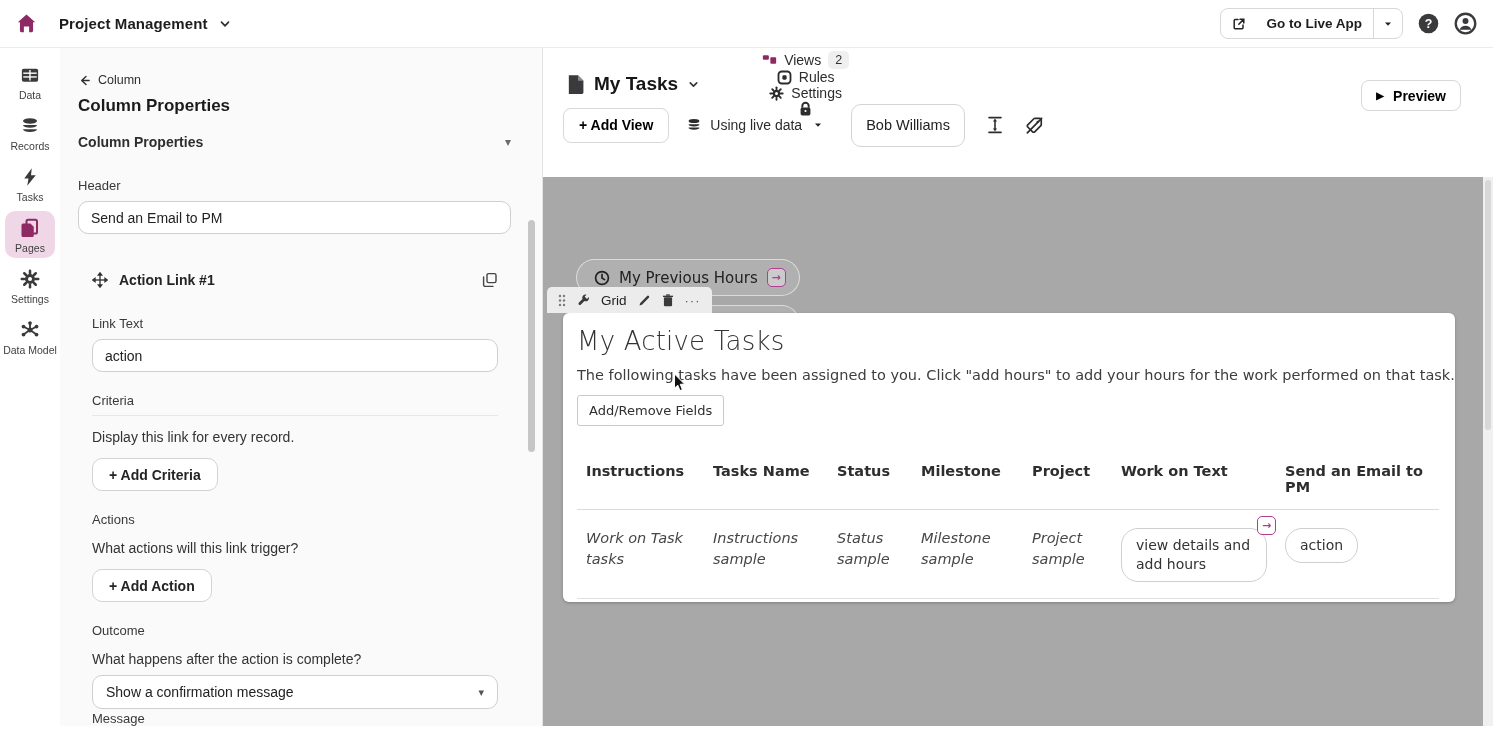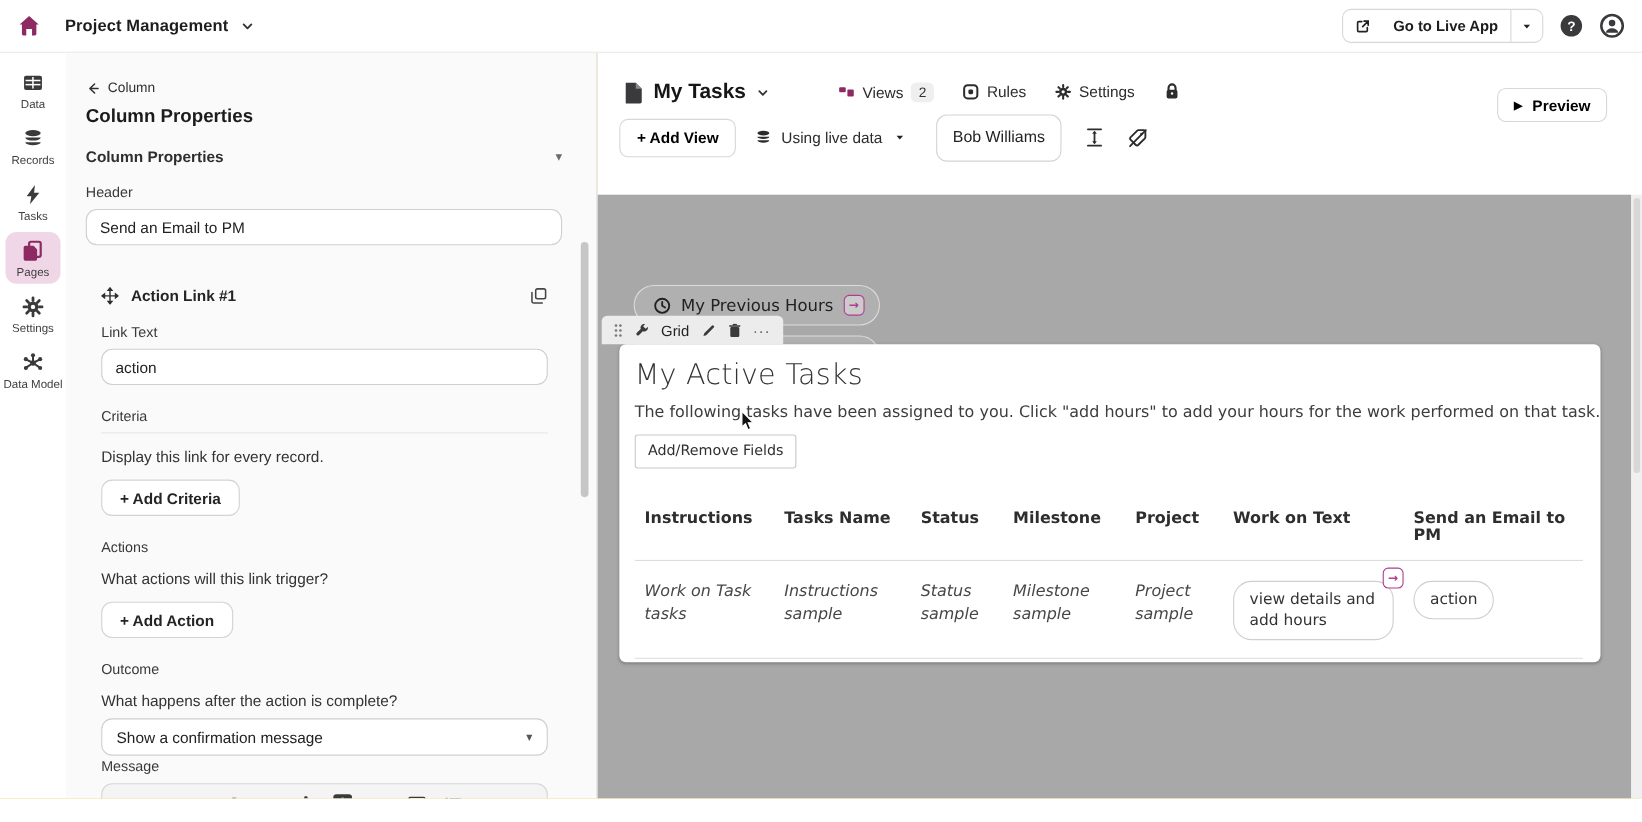--- a/index.html
+++ b/index.html
@@ -1,18 +1,18 @@
 <!DOCTYPE html>
 <html><head>
 <meta charset="utf-8">
 <style>
   * { margin:0; padding:0; box-sizing:border-box; }
   html,body { background:#ffffff; }
   body { font-family:"Liberation Sans", sans-serif; color:#1d1d1f; }
-  .app { position:relative; width:1493px; height:726px; overflow:hidden; background:#eab308; }
+  .app { position:relative; width:1493px; height:726px; overflow:hidden; background:#8b5cf6; }
 
   
   .topbar { position:absolute; left:0; top:0; width:1493px; height:48px; background:#fff;
     border-bottom:1px solid #ececec; display:flex; align-items:center; justify-content:space-between; padding:0 16px; z-index:30; }
   .tb-left { display:flex; align-items:center; gap:10px; }
   .tb-left .app-name { font-size:15px; font-weight:700; letter-spacing:.1px; margin-left:12px; }
   .tb-right { display:flex; align-items:center; gap:14px; }
   .split-btn { display:flex; align-items:stretch; border:1px solid #d7d7d7; border-radius:8px; height:31px; background:#fff; overflow:hidden; }
   .split-main { display:flex; align-items:center; gap:21px; padding:0 11px; font-size:13.5px; font-weight:700; }
   .split-caret { display:flex; align-items:center; padding:0 9px; border-left:1px solid #d7d7d7; font-size:10px; color:#333; }
@@ -30,21 +30,21 @@
 
   
   .panel { position:absolute; left:60px; top:48px; width:483px; height:699px; background:#fafafa;
     border-right:1px solid #e3e3e3; z-index:10; }
   .panel-inner { padding:25px 0 0 18px; }
   .back-row { display:flex; align-items:center; gap:7px; font-size:12.5px; color:#2f2f2f; cursor:pointer; }
   .panel-title { font-size:17px; font-weight:700; margin-top:9px; color:#1b1b1d; }
   .sec-head { width:433px; display:flex; align-items:center; justify-content:space-between; margin-top:18px; }
   .sec-head .sec-title { font-size:14px; font-weight:700; color:#2e2e30; }
   .sec-head .caret { color:#6b6b6b; font-size:12px; }
-  .f-label { font-size:13px; color:#39393b; margin-top:17px; }
+  .f-label { font-size:13px; color:#39393b; margin-top:28px; }
   .t-input { display:block; width:433px; height:33px; margin-top:8px; border:1px solid #cfcfcf; border-radius:10px;
     background:#fff; padding:0 12px; font-size:14px; font-family:"Liberation Sans",sans-serif; color:#222; }
   .sub { margin-left:14px; width:406px; }
   .al-head { display:flex; align-items:center; justify-content:space-between; margin-top:38px; }
   .al-left { display:flex; align-items:center; gap:11px; }
   .al-title { font-size:14px; font-weight:700; color:#242426; }
   .sub .t-input { width:406px; }
   .hair { width:406px; height:1px; background:#e7e7e7; margin-top:7px; }
   .p-text { font-size:14px; color:#333; margin-top:13px; }
   .p-btn { display:inline-flex; align-items:center; margin-top:13px; height:33px; padding:0 16px; background:#fff;
@@ -61,21 +61,21 @@
   .ed-strike { text-decoration:line-through; font-weight:700; }
   .ed-und { border-bottom:2px solid #3a3a3c; line-height:12px; font-weight:700; }
   .ed-hl { background:#3a3a3c; color:#fff; border-radius:3px; width:17px; height:16px; font-size:11px; font-weight:700; }
   .panel-scrollthumb { position:absolute; right:7px; top:172px; width:7px; height:232px; border-radius:4px; background:#c6c6c6; }
 
   
   .main { position:absolute; left:543px; top:48px; width:950px; height:699px; background:#fff; }
   .bh-row1 { display:flex; align-items:center; padding:26px 0 0 24px; height:46px; }
   .bh-title { display:flex; align-items:center; gap:9px; cursor:pointer; }
   .bh-title .t { font-size:19px; font-weight:700; color:#161618; }
-  .bh-nav { display:flex; align-items:flex-start; gap:26px; margin-left:62px; }
+  .bh-nav { display:flex; align-items:center; margin-left:62px;flex-direction:column; }
   .bh-nav .nav-item { display:flex; align-items:center; gap:7px; font-size:14px; color:#2c2c2e; cursor:pointer; }
   .views-badge { background:#efeff0; border-radius:5px; font-size:12.5px; color:#333; padding:2px 7px; }
   .preview-btn { position:absolute; right:32px; top:32px; height:31px; padding:0 14px; display:flex; align-items:center; gap:9px;
     background:#fff; border:1px solid #d7d7d7; border-radius:8px; font-size:14px; font-weight:700; cursor:pointer; }
   .preview-btn .play { font-size:10px; }
   .bh-row2 { display:flex; align-items:center; padding-left:20px; margin-top:9px; height:44px; }
   .addview-btn { height:35px; padding:0 15px; display:flex; align-items:center; background:#fff; border:1px solid #d7d7d7;
     border-radius:8px; font-size:14px; font-weight:700; cursor:pointer; }
   .source-sel { display:flex; align-items:center; gap:8px; margin-left:17px; font-size:14px; color:#2c2c2e; cursor:pointer; }
   .source-sel .caret { font-size:10px; color:#333; margin-left:3px; }

